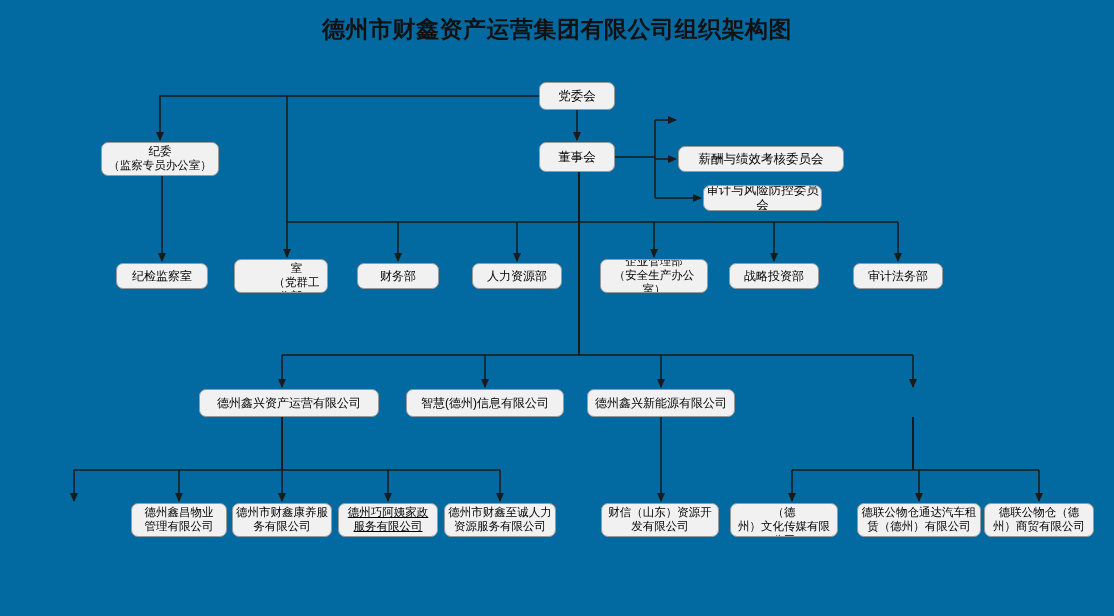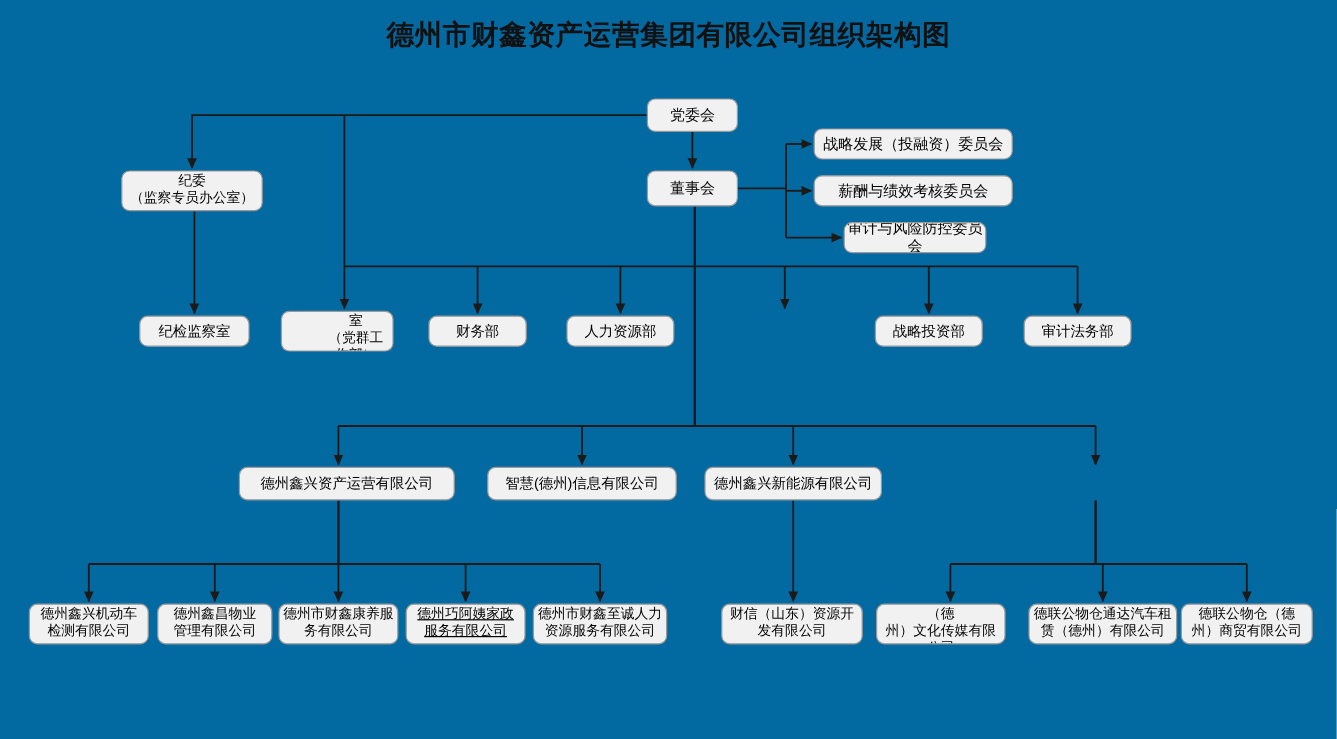--- a/index.html
+++ b/index.html
@@ -129,64 +129,61 @@
     <span class="node-label">党委会</span>
   </div>
   <div class="node lvl-top" style="left:539px;top:142px;width:76px;height:30px;">
     <span class="node-label">董事会</span>
   </div>
   <div class="node lvl-top" style="left:101px;top:142px;width:118px;height:34px;font-size:11.5px;">
     <span class="node-label">纪委
 （监察专员办公室）</span>
   </div>
 
-  <div class="node lvl-cmt" style="left:678px;top:107px;width:166px;height:26px;">
-    <span class="node-label">战略发展（投融资）委员会</span>
-  </div>
   <div class="node lvl-cmt" style="left:678px;top:146px;width:166px;height:26px;">
     <span class="node-label">薪酬与绩效考核委员会</span>
   </div>
   <div class="node lvl-cmt" style="left:703px;top:185px;width:119px;height:26px;">
     <span class="node-label">审计与风险防控委员会</span>
   </div>
 
   <div class="node lvl-dept" style="left:116px;top:263px;width:92px;height:26px;">
     <span class="node-label">纪检监察室</span>
   </div>
   <div class="node lvl-dept" style="left:234px;top:259px;width:94px;height:34px;font-size:11.5px;padding-left:33px;">
     <span class="node-label">综合办公室
 （党群工作部）</span>
   </div>
   <div class="node lvl-dept" style="left:357px;top:263px;width:82px;height:26px;">
     <span class="node-label">财务部</span>
   </div>
   <div class="node lvl-dept" style="left:472px;top:263px;width:90px;height:26px;">
     <span class="node-label">人力资源部</span>
   </div>
+  <div class="node lvl-dept" style="left:600px;top:259px;width:108px;height:34px;font-size:11.5px;">
+    <span class="node-label">企业管理部
+（安全生产办公室）</span>
+  </div>
   <div class="node lvl-dept" style="left:729px;top:263px;width:90px;height:26px;">
     <span class="node-label">战略投资部</span>
   </div>
   <div class="node lvl-dept" style="left:853px;top:263px;width:90px;height:26px;">
     <span class="node-label">审计法务部</span>
   </div>
 
   <div class="node lvl-sub" style="left:199px;top:389px;width:180px;height:28px;">
     <span class="node-label">德州鑫兴资产运营有限公司</span>
   </div>
   <div class="node lvl-sub" style="left:406px;top:389px;width:158px;height:28px;">
     <span class="node-label">智慧(德州)信息有限公司</span>
   </div>
   <div class="node lvl-sub" style="left:587px;top:389px;width:148px;height:28px;">
     <span class="node-label">德州鑫兴新能源有限公司</span>
   </div>
 
-  <div class="node lvl-leaf" style="left:24px;top:503px;width:100px;height:34px;">
-    <span class="node-label">德州鑫兴机动车
-检测有限公司</span>
-  </div>
   <div class="node lvl-leaf" style="left:131px;top:503px;width:96px;height:34px;">
     <span class="node-label">德州鑫昌物业
 管理有限公司</span>
   </div>
   <div class="node lvl-leaf" style="left:232px;top:503px;width:100px;height:34px;">
     <span class="node-label">德州市财鑫康养服
 务有限公司</span>
   </div>
   <div class="node lvl-leaf" style="left:338px;top:503px;width:100px;height:34px;text-decoration:underline;">
     <span class="node-label">德州巧阿姨家政

